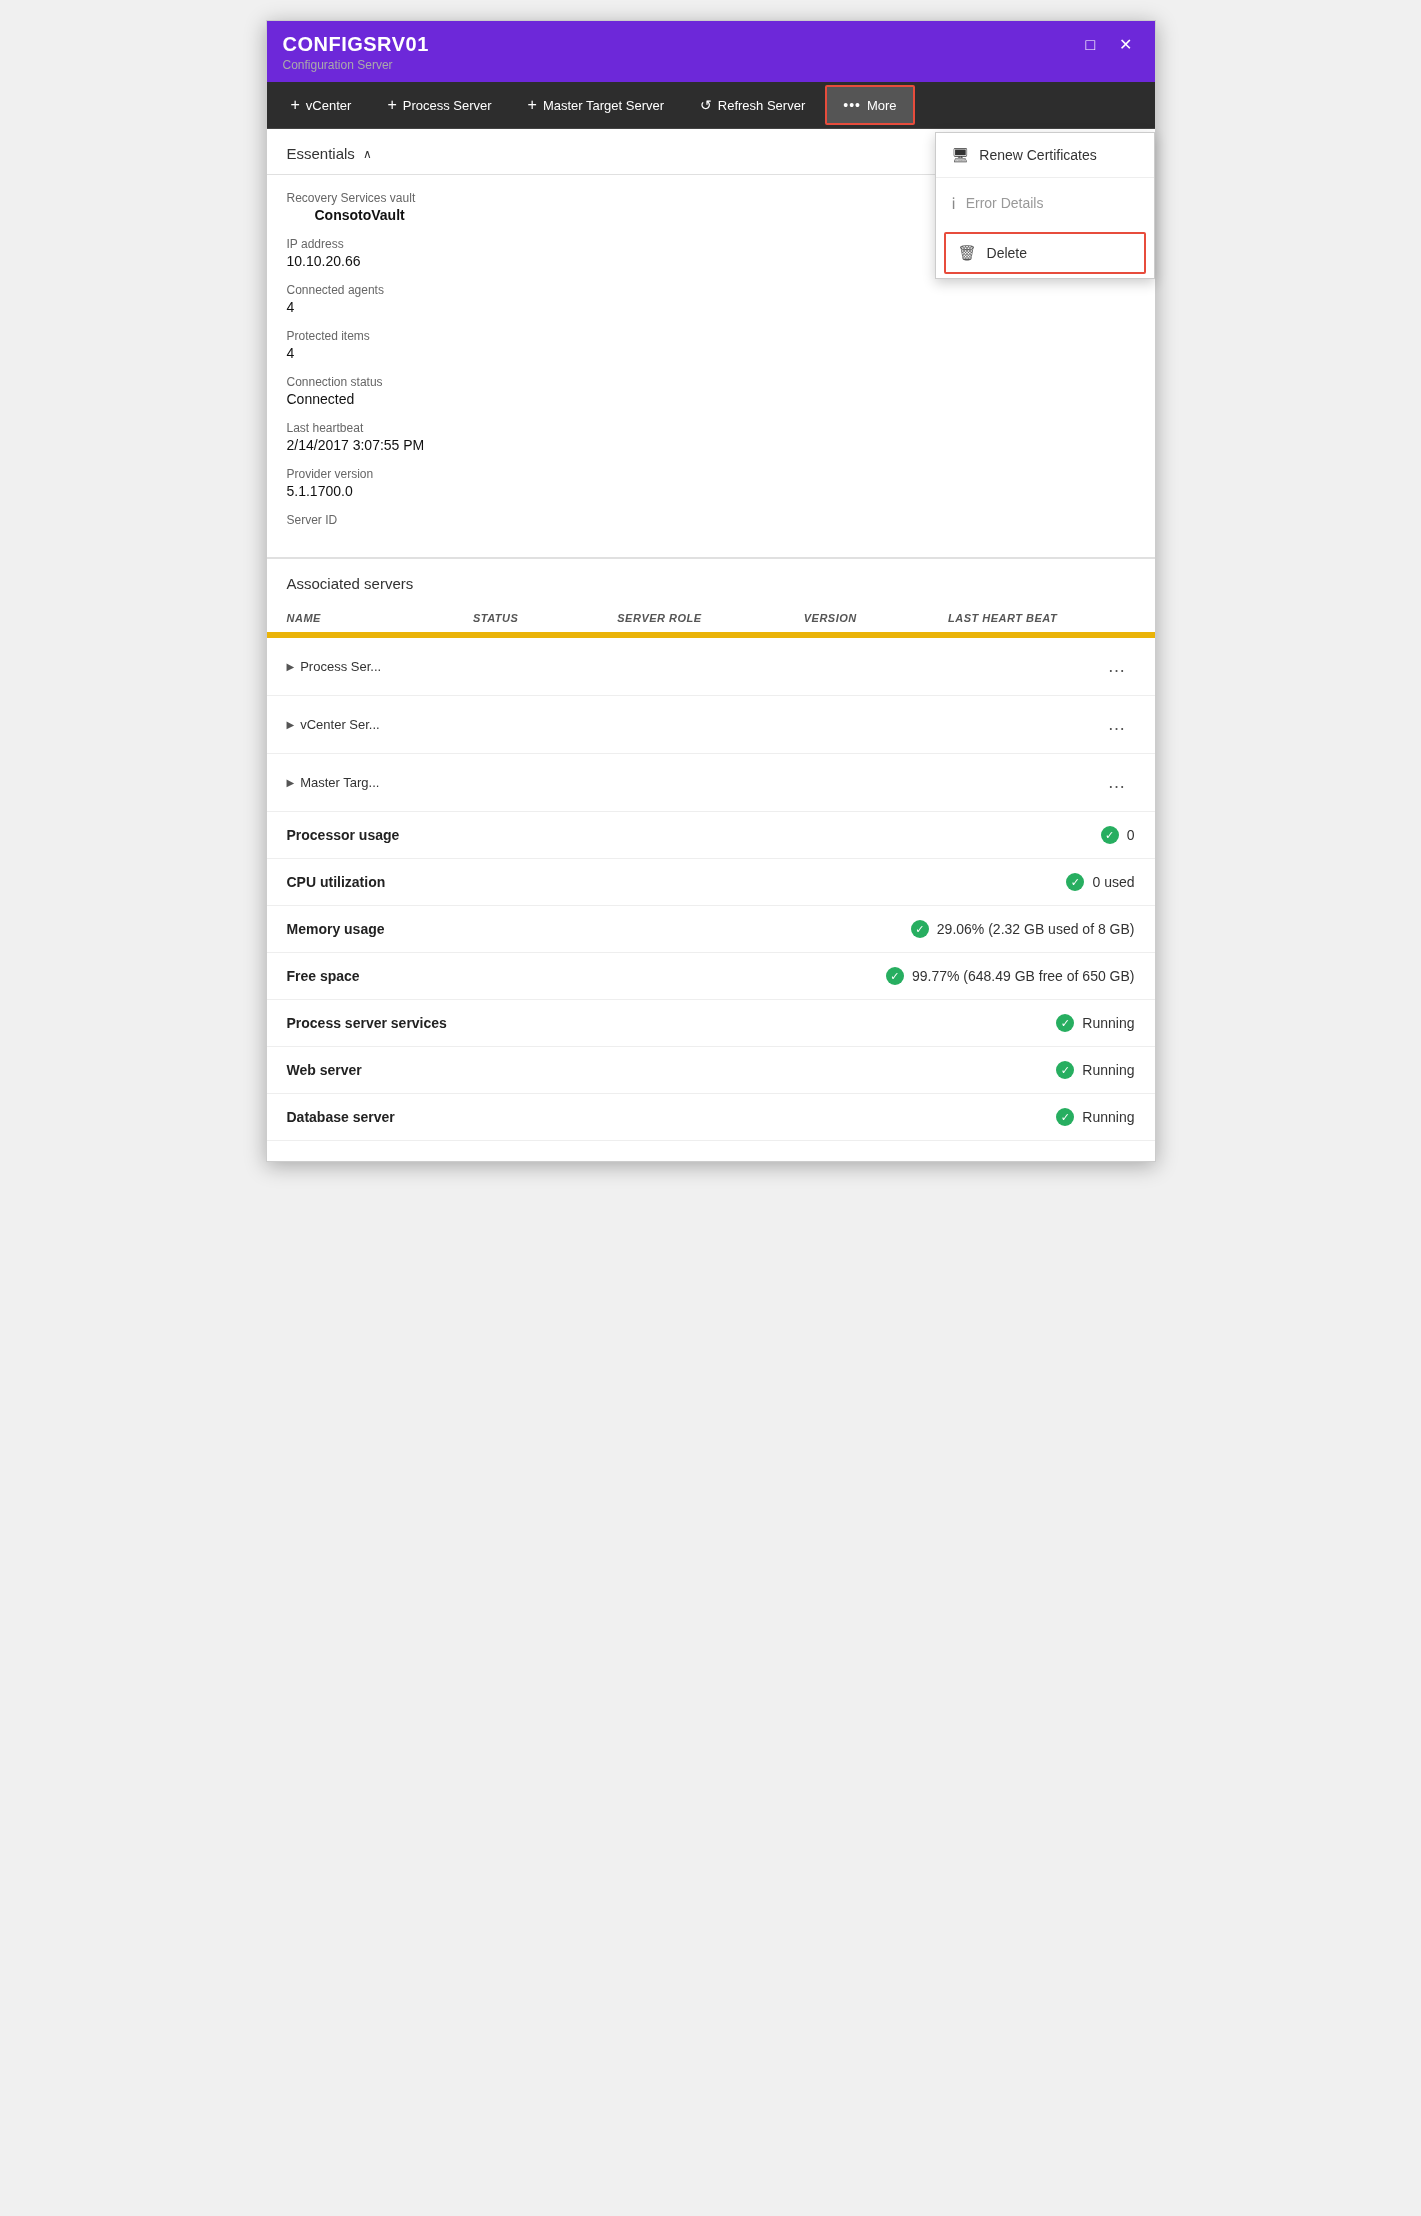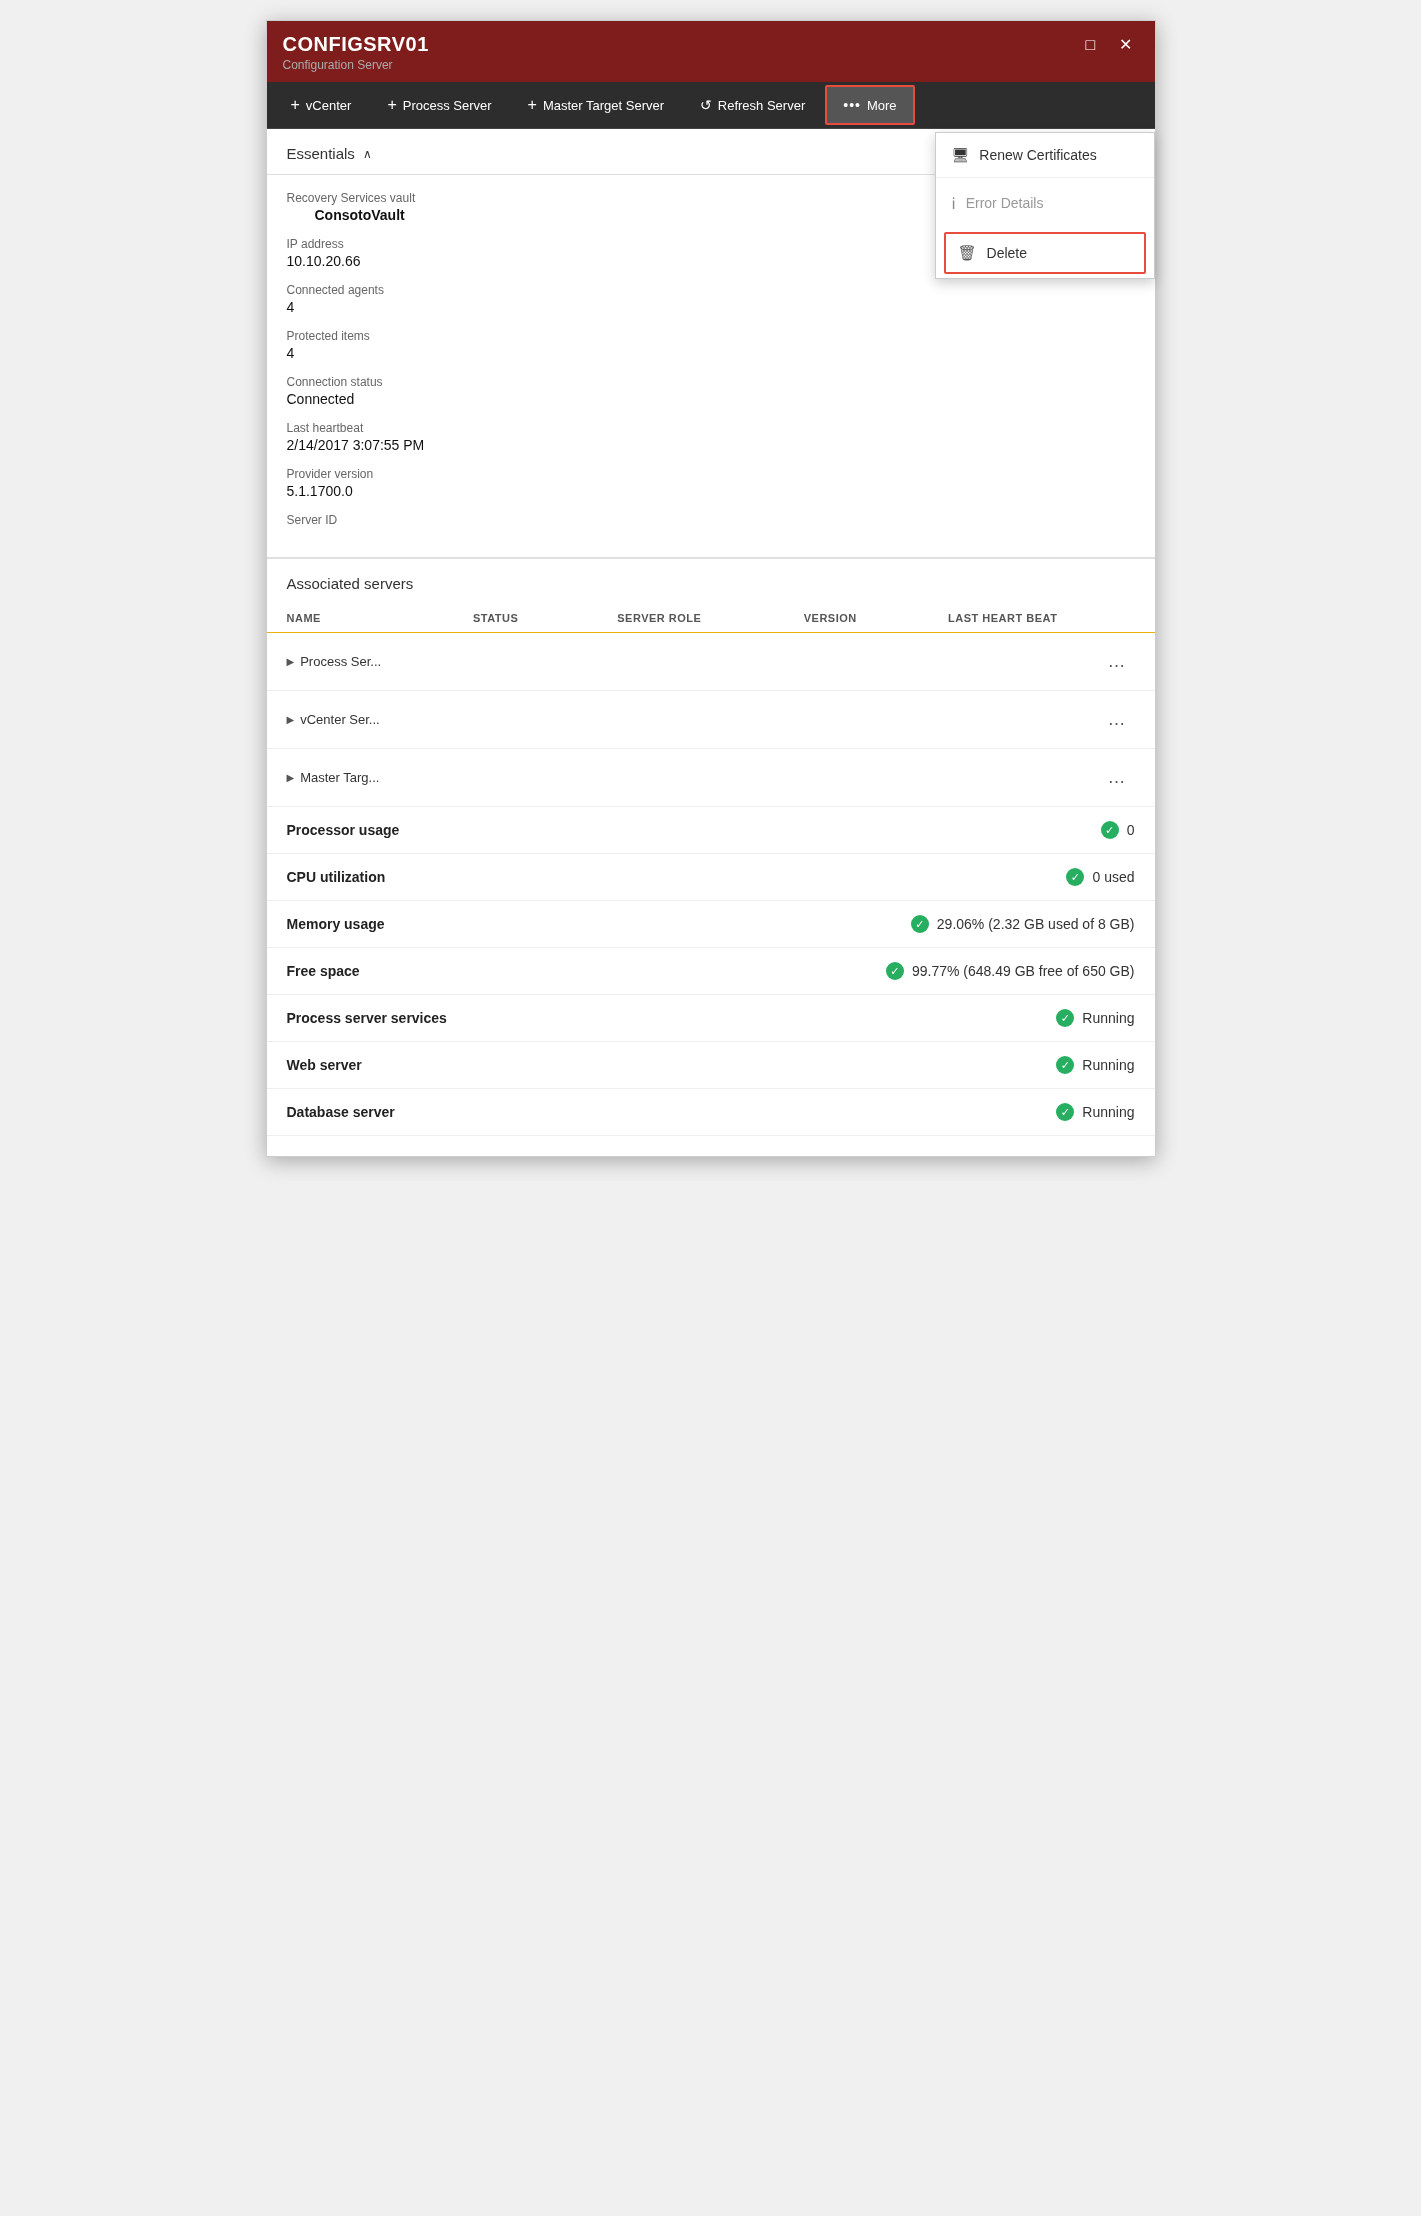--- a/index.html
+++ b/index.html
@@ -13,21 +13,21 @@
       padding: 20px;
     }
     .window {
       width: 890px;
       background: #fff;
       border: 1px solid #ccc;
       box-shadow: 0 4px 20px rgba(0,0,0,0.3);
       position: relative;
     }
     .title-bar {
-      background: #7f1d1d;
+      background: #6d28d9;
       color: #fff;
       padding: 12px 16px 10px;
       display: flex;
       justify-content: space-between;
       align-items: flex-start;
     }
     .title-bar-left .app-title {
       font-size: 20px;
       font-weight: 600;
       letter-spacing: 0.5px;
@@ -158,22 +158,23 @@
     }
     .section-title {
       font-size: 15px;
       color: #333;
       padding: 16px 20px 12px;
     }
     .table-header {
       display: grid;
       grid-template-columns: 2fr 1.5fr 2fr 1.5fr 2fr auto;
       padding: 8px 20px;
-      border-bottom: 1px solid #eab308;
+      border-bottom: 6px solid #eab308;
       gap: 18px;
+      font-style: italic;
     }
     .table-header-cell {
       font-size: 11px;
       font-weight: 700;
       color: #555;
       text-transform: uppercase;
       letter-spacing: 0.5px;
     }
     .table-row {
       display: flex;

